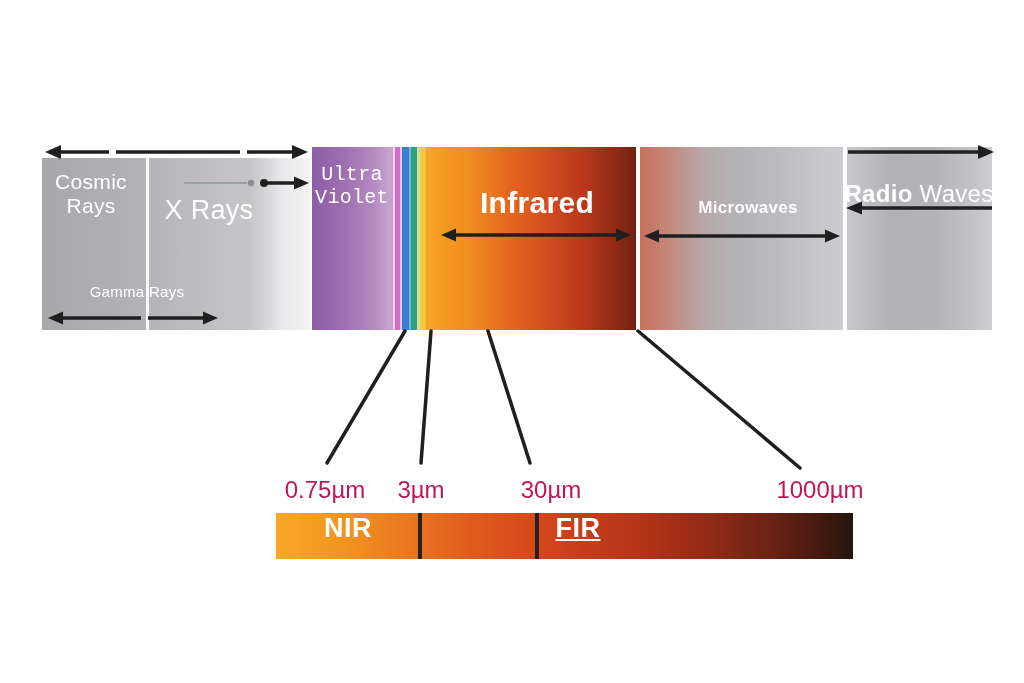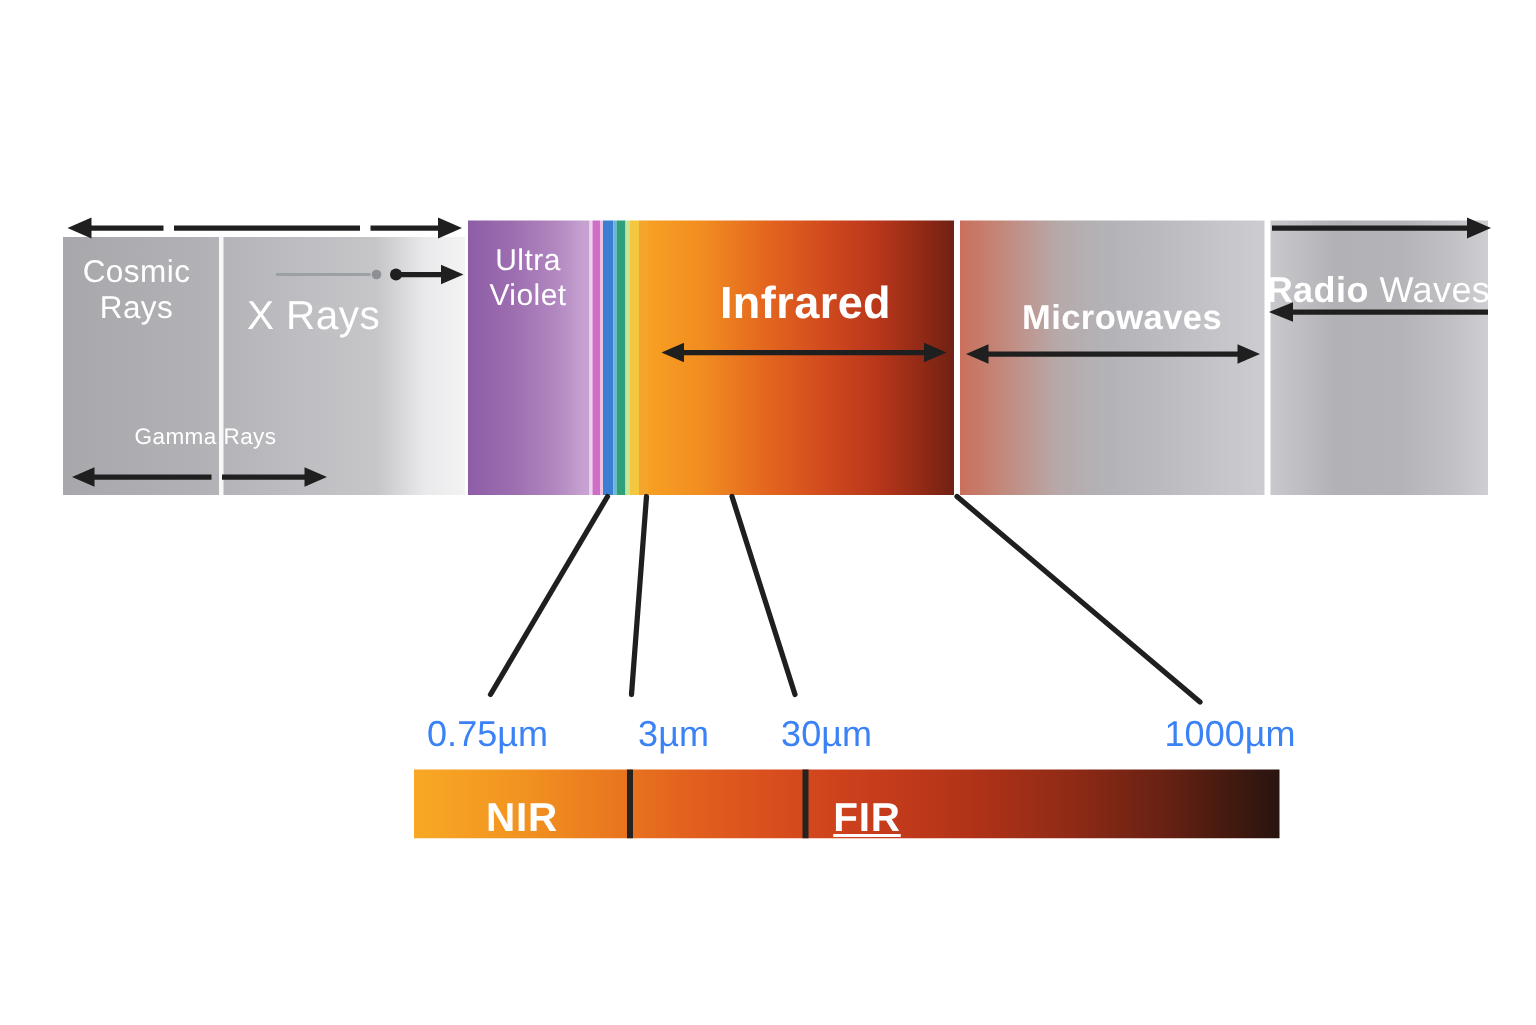--- a/index.html
+++ b/index.html
@@ -17,32 +17,32 @@
     background:linear-gradient(90deg,#f7a022 0%,#f18c21 18%,#e4671f 38%,#d14a1e 58%,#b8371b 75%,#932a16 89%,#6f2113 100%);}
   .micro-block{left:640px;top:147px;width:203px;height:183px;
     background:linear-gradient(90deg,#ca6f5b 0%,#c28a7e 15%,#b7a9a9 32%,#b3b3b7 48%,#bcbcc0 68%,#c7c7cb 88%,#cdcdd1 100%);}
   .radio-block{left:847px;top:147px;width:145px;height:183px;
     background:linear-gradient(90deg,#c9c9cd 0%,#b2b2b6 30%,#b4b4b8 60%,#c2c2c6 85%,#cfcfd3 100%);}
   .blabel{position:absolute;color:#ffffff;text-align:center;white-space:pre-line;line-height:1.15;
     transform:translateX(-50%);letter-spacing:0.3px;}
   .lbl-cosmic{left:91px;top:170px;font-size:21px;}
   .lbl-xrays{left:209px;top:195px;font-size:27px;}
   .lbl-gamma{left:137px;top:283px;font-size:15px;}
-  .lbl-uv{left:352px;top:163px;font-size:20px;}
+  .lbl-uv{left:352px;top:163px;font-size:20px;font-family:Liberation Mono, monospace;}
   .lbl-ir{left:537px;top:186px;font-size:30px;font-weight:bold;}
-  .lbl-micro{left:748px;top:198px;font-size:23px;font-weight:bold;}
+  .lbl-micro{left:748px;top:198px;font-size:17px;font-weight:bold;}
   .lbl-radio{left:919px;top:180px;font-size:24px;white-space:nowrap;}
   .lbl-radio .w2{font-weight:normal;}
   .lbl-radio .w1{font-weight:bold;}
   .overlay{position:absolute;left:0;top:0;pointer-events:none;}
-  .marker{position:absolute;transform:translateX(-50%);top:476px;font-size:24px;color:#3b82f6;white-space:nowrap;}
-  .mk-0{left:325px;} .mk-1{left:421px;margin-left:28px;} .mk-2{left:551px;} .mk-3{left:820px;}
+  .marker{position:absolute;transform:translateX(-50%);top:476px;font-size:24px;color:#be185d;white-space:nowrap;}
+  .mk-0{left:325px;} .mk-1{left:421px;} .mk-2{left:551px;} .mk-3{left:820px;}
   .ir-bar{position:absolute;left:276px;top:513px;width:577px;height:65px;display:flex;
     background:linear-gradient(90deg,#f8a825 0%,#f29420 12%,#ea7a1f 22%,#e2601e 32%,#d84d1d 42%,#c93e1c 52%,#b23318 64%,#8f2a16 76%,#662113 87%,#40190f 95%,#281410 100%);}
-  .seg{display:flex;align-items:center;justify-content:center;color:#ffffff;font-weight:bold;
+  .seg{display:flex;align-items:flex-start;justify-content:center;color:#ffffff;font-weight:bold;
     font-size:27px;letter-spacing:0.5px;}
   .seg-1{width:144px;} .seg-2{width:117px;} .seg-3{width:316px;text-decoration:underline;}
   .bar-divider{position:absolute;top:0;bottom:0;width:4px;background:#26221f;}
   .bd-1{left:142px;} .bd-2{left:259px;}
 </style>
 </head>
 <body>
 
 <div class="canvas">
 

